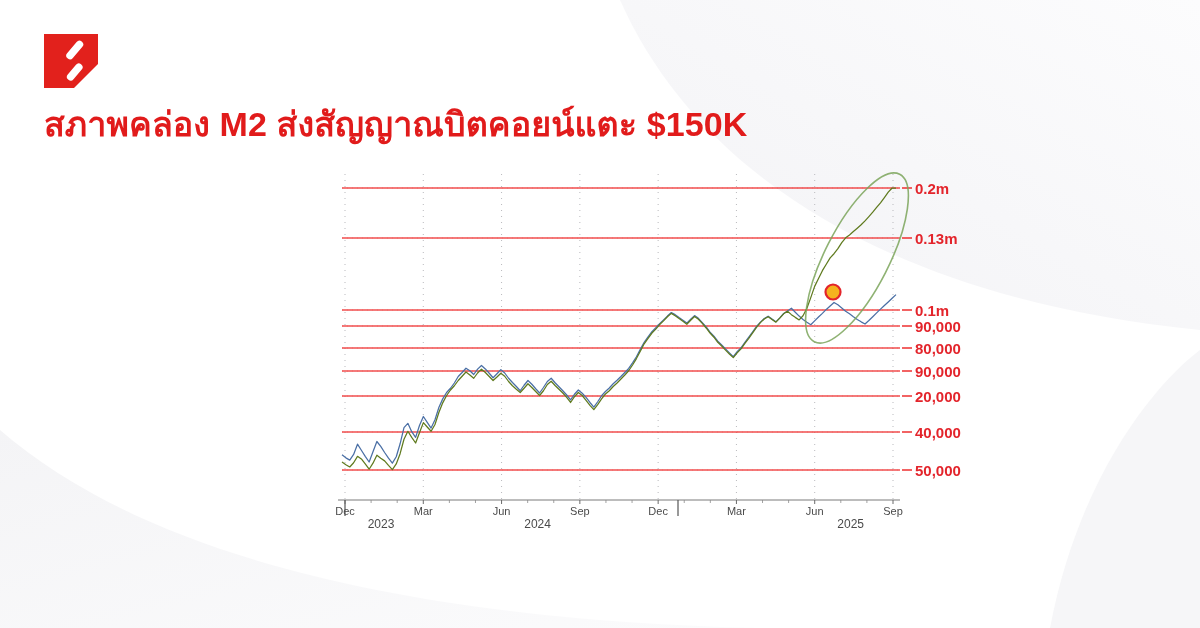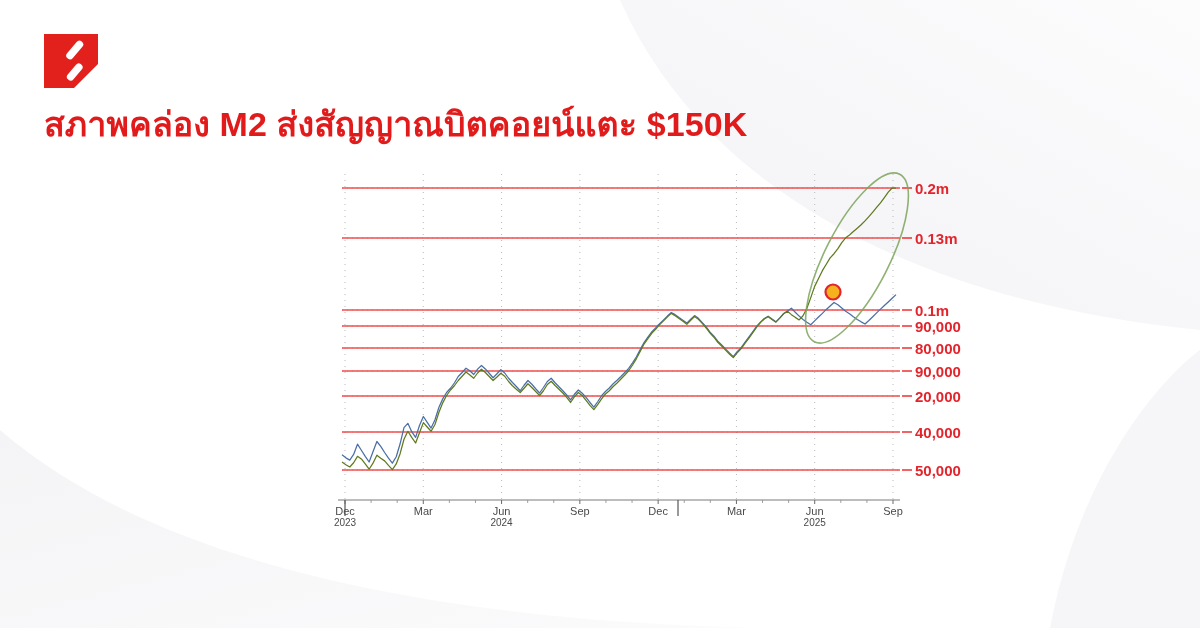--- a/index.html
+++ b/index.html
@@ -23,22 +23,23 @@
   #chart-area{position:absolute;left:0;top:0;width:1200px;height:536px;z-index:2;}
   .y-tick-label{
     position:absolute;font-size:15px;font-weight:bold;color:#e3242b;
     white-space:nowrap;transform:translateY(-50%);
   }
   .x-tick-label{
     position:absolute;font-size:11px;color:#4a4a4a;white-space:nowrap;
     transform:translateX(-50%);
   }
   .x-tick-year{
-    position:absolute;font-size:10px;color:#4a4a4a;white-space:nowrap;
+    position:absolute;font-size:12px;color:#4a4a4a;white-space:nowrap;
     transform:translateX(-50%);
+    margin-left:36px;
   }
 </style>
 </head>
 <body>
 
 <svg id="bg-deco" width="1200" height="628" viewBox="0 0 1200 628" aria-hidden="true">
   <defs>
     <linearGradient id="gswoosh" x1="0" y1="0" x2="1" y2="1">
       <stop offset="0%" stop-color="#f4f4f6"></stop>
       <stop offset="100%" stop-color="#fbfbfc"></stop>

